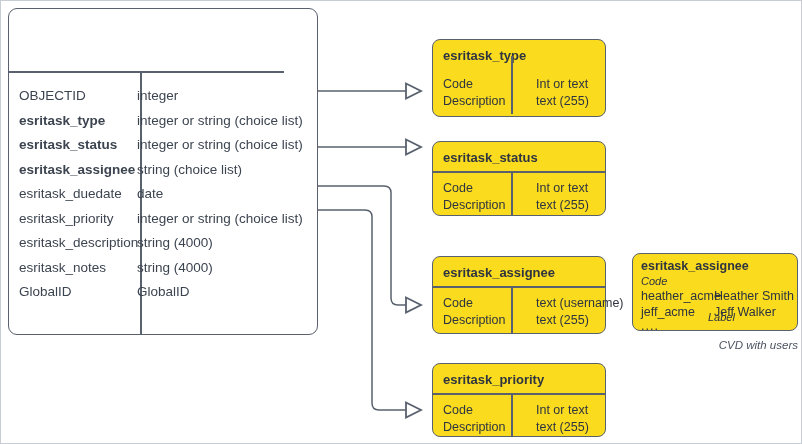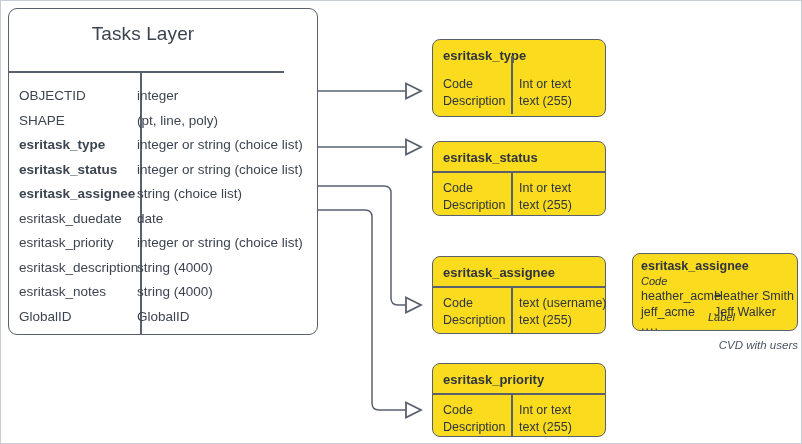--- a/index.html
+++ b/index.html
@@ -134,21 +134,21 @@
   .cvd-codes {
     position: absolute;
     left: 10px;
     top: 36px;
     font-size: 12.5px;
     line-height: 17px;
     color: #2e3440;
   }
   .cvd-types {
     position: absolute;
-    left: 86px;
+    left: 103px;
     top: 36px;
     font-size: 12.5px;
     line-height: 17px;
     color: #2e3440;
     white-space: nowrap;
   }
 
   
   .users-box {
     position: absolute;
@@ -224,32 +224,27 @@
 
       <path d="M317,160 L209,160 Q202,160 202,153 L202,152 Q202,146 209,146 L420,146" marker-end="url(#arrowOpen)"></path>
 
       <path d="M317,185 L383,185 Q390,185 390,192 L390,297 Q390,304 397,304 L420,304" marker-end="url(#arrowOpen)"></path>
 
       <path d="M317,209 L364,209 Q371,209 371,216 L371,402 Q371,409 378,409 L420,409" marker-end="url(#arrowOpen)"></path>
     </g>
   </svg>
 
   <div class="entity-main">
-    <div class="entity-main-title">Tasks Layer</div>
     <div class="title-rule"></div>
     <div class="col-divider"></div>
     <div class="rows">
 
       <div class="row">
         <span class="cell-name">OBJECTID</span>
         <span class="cell-type">integer</span>
-      </div>
-      <div class="row">
-        <span class="cell-name">SHAPE</span>
-        <span class="cell-type">(pt, line, poly)</span>
       </div>
       <div class="row">
         <span class="cell-name bold">esritask_type</span>
         <span class="cell-type">integer or string (choice list)</span>
       </div>
       <div class="row">
         <span class="cell-name bold">esritask_status</span>
         <span class="cell-type">integer or string (choice list)</span>
       </div>
       <div class="row">

